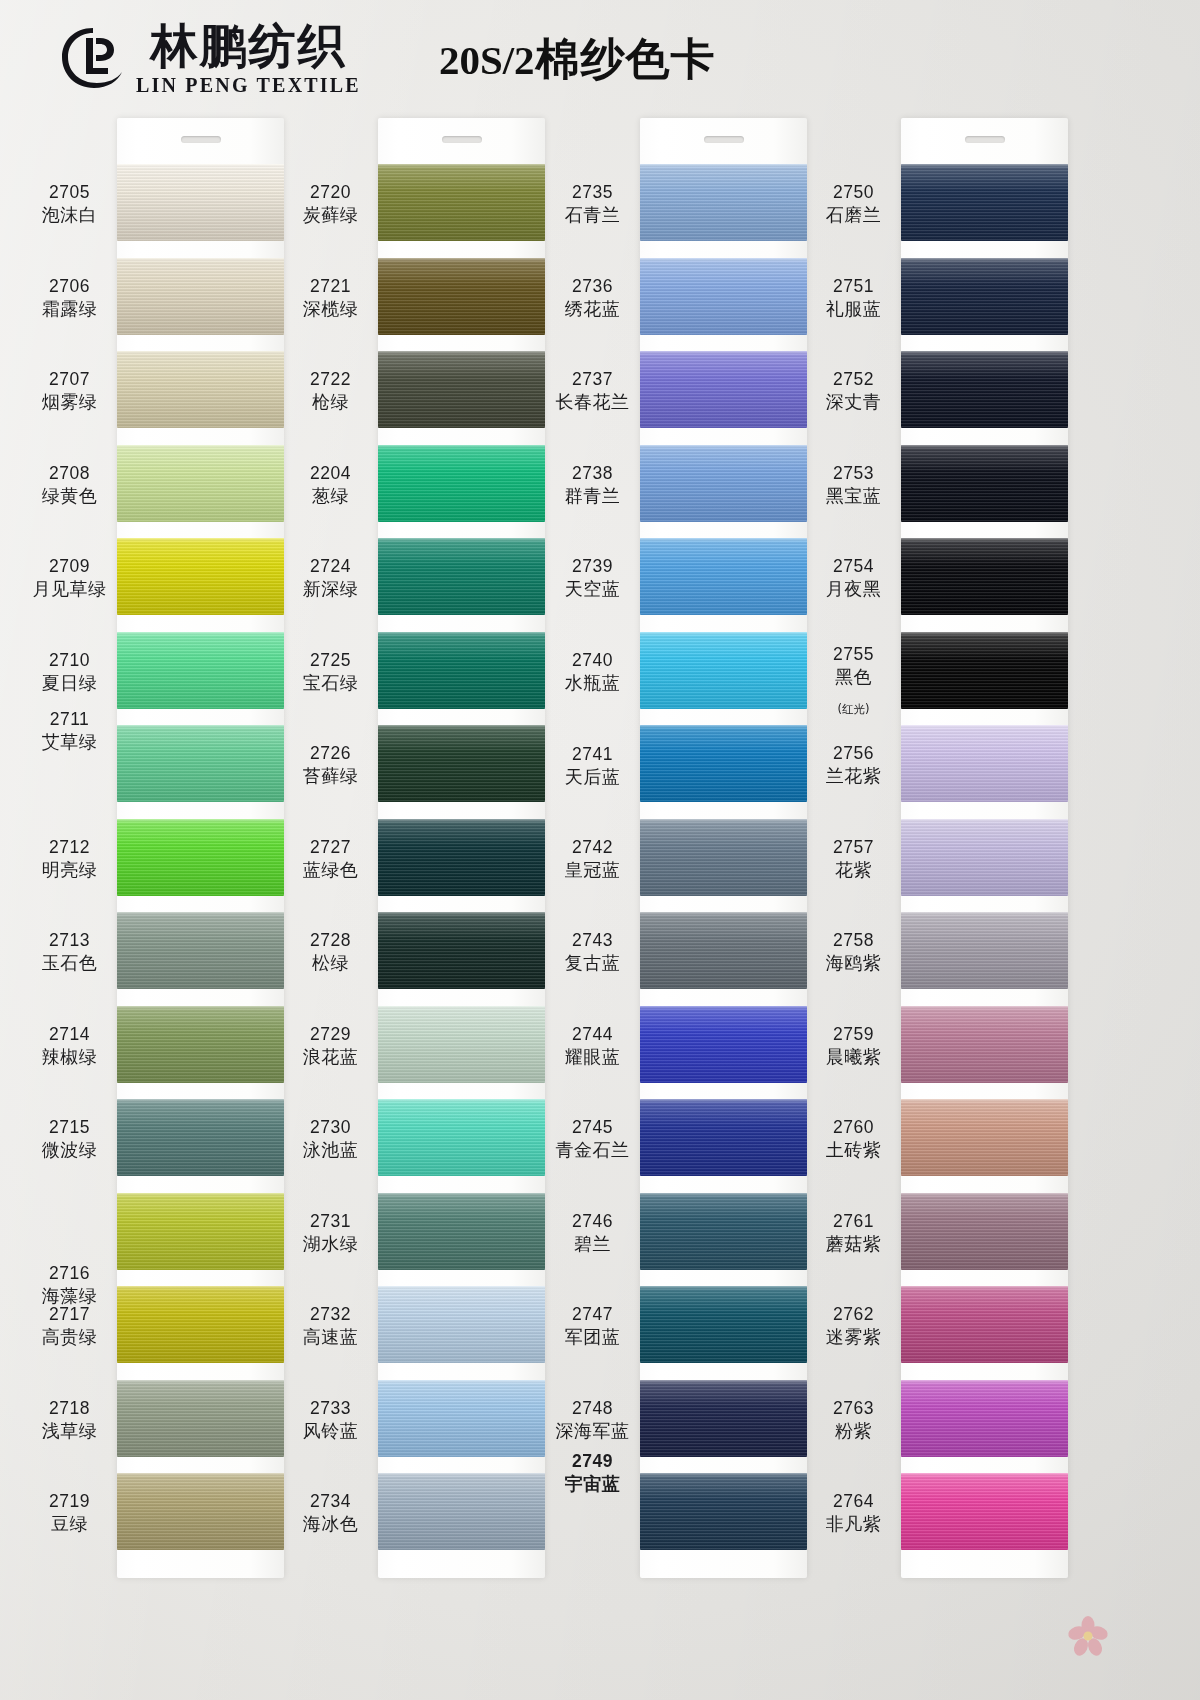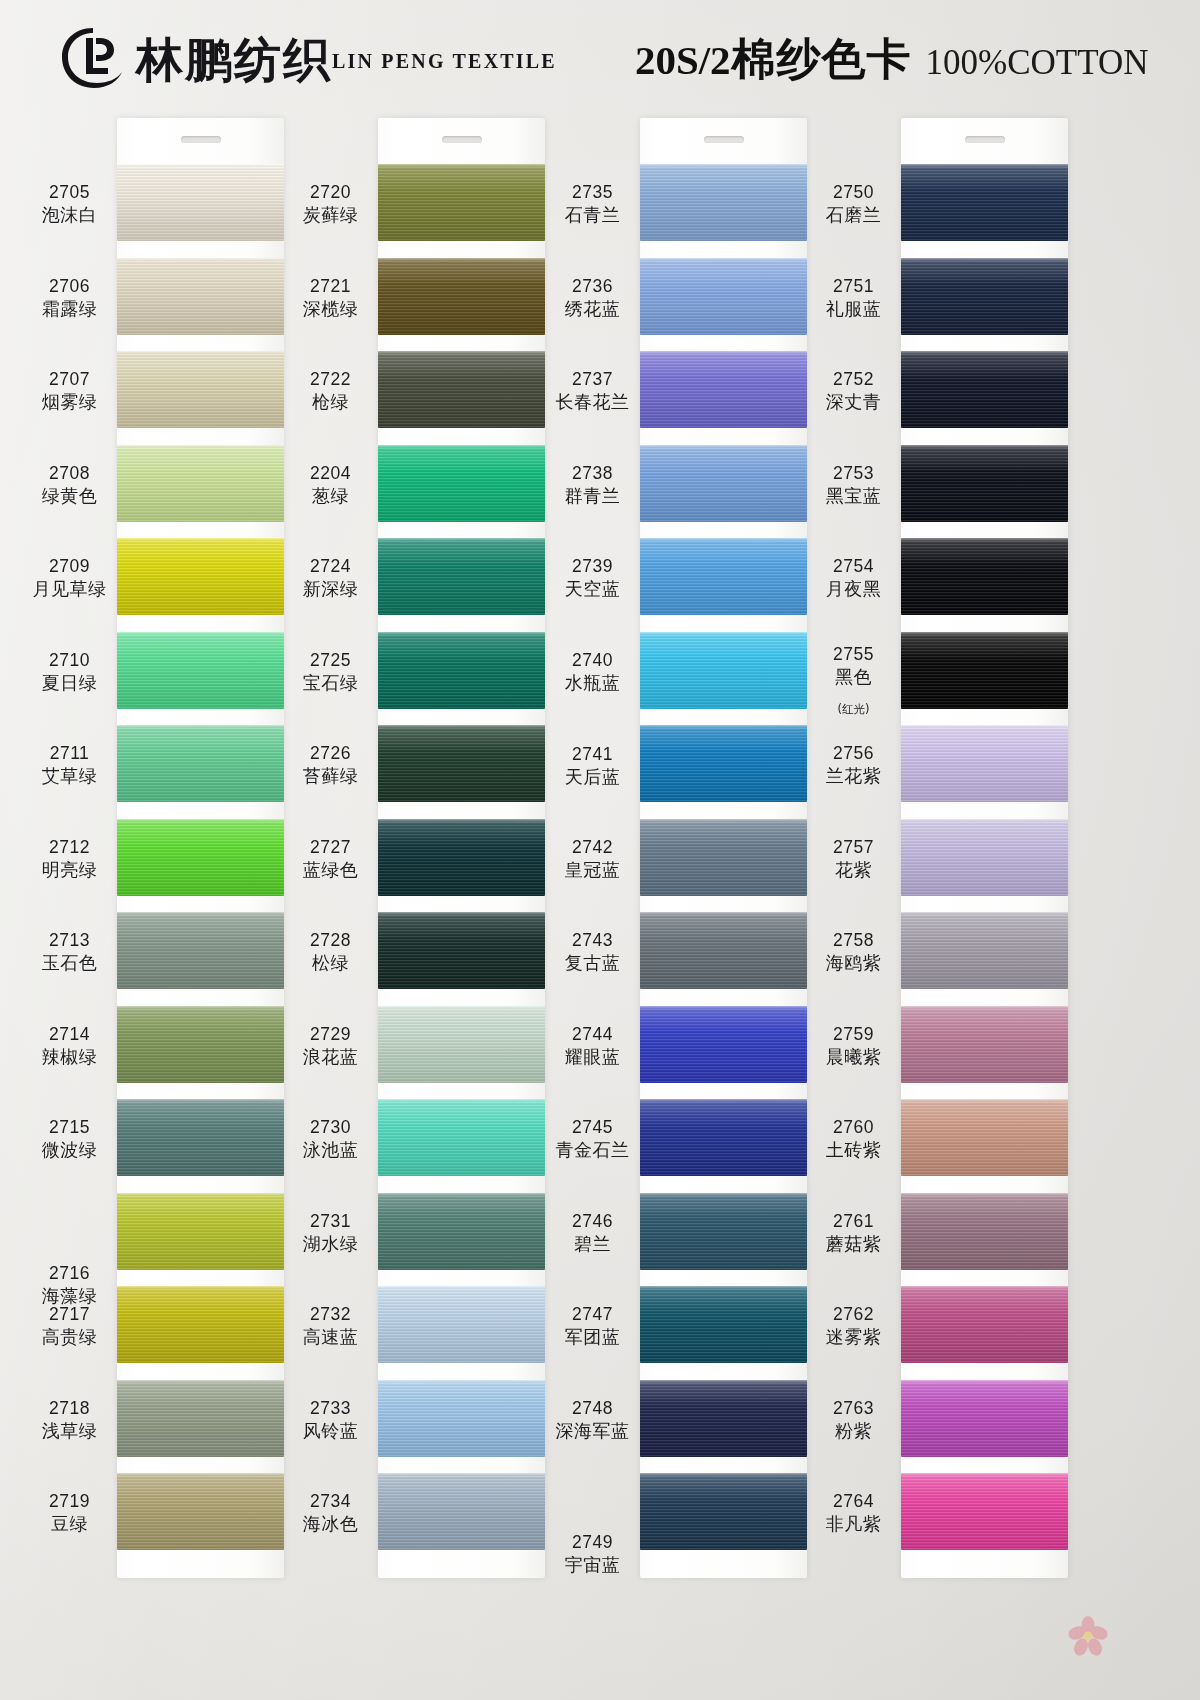--- a/index.html
+++ b/index.html
@@ -25,21 +25,21 @@
   
   .header{
     position:absolute;left:0;top:0;width:1200px;height:118px;
     display:flex;align-items:center;
   }
   .logo-wrap{display:flex;align-items:center;margin-left:56px;}
   .logo-mark{
     width:74px;height:74px;position:relative;flex:none;margin-right:6px;
   }
   .logo-mark svg{display:block;}
-  .logo-cn-block{display:flex;flex-direction:row;align-items:center;}
+  .logo-cn-block{display:flex;flex-direction:column;align-items:center;}
   .logo-cn{
     font-family:"DejaVu Sans",sans-serif;
     font-size:47px;font-weight:700;letter-spacing:2px;color:#15151a;
     line-height:1;
   }
   .logo-en{
     font-family:"Liberation Serif","DejaVu Serif",serif;
     font-size:20px;font-weight:700;letter-spacing:2.2px;color:#15151a;
     margin-top:5px;
   }
@@ -145,21 +145,20 @@
     </div>
     <div class="logo-cn-block">
       <div class="logo-cn">林鹏纺织</div>
       <div class="logo-en">LIN PENG TEXTILE</div>
     </div>
   </div>
 
   <div class="title-wrap">
     <div class="title-spec">20S/2</div>
     <div class="title-cn">棉纱色卡</div>
-    <div class="title-en">100%COTTON</div>
   </div>
 </div>
 
 <div class="columns">
   <div class="col col-1">
       <div class="strip strip-right"></div>
       <div class="swatches" style="left: 95px;">
         <div class="swatch" style="top: 10px; height: 77px; background: linear-gradient(rgb(244, 239, 228) 0%, rgb(232, 224, 208) 100%);">
           <div class="threads"></div>
           <div class="sheen"></div>
@@ -254,21 +253,21 @@
           <div class="name">绿黄色</div>
         </div>
         <div class="label" style="top: 402px;">
           <div class="code">2709</div>
           <div class="name">月见草绿</div>
         </div>
         <div class="label" style="top: 495.5px;">
           <div class="code">2710</div>
           <div class="name">夏日绿</div>
         </div>
-        <div class="label" style="top: 589px;">
+        <div class="label" style="top: 555px;">
           <div class="code">2711</div>
           <div class="name">艾草绿</div>
         </div>
         <div class="label" style="top: 682.5px;">
           <div class="code">2712</div>
           <div class="name">明亮绿</div>
         </div>
         <div class="label" style="top: 776px;">
           <div class="code">2713</div>
           <div class="name">玉石色</div>
@@ -570,21 +569,21 @@
           <div class="name">碧兰</div>
         </div>
         <div class="label" style="top: 1150px;">
           <div class="code">2747</div>
           <div class="name">军团蓝</div>
         </div>
         <div class="label" style="top: 1243.5px;">
           <div class="code">2748</div>
           <div class="name">深海军蓝</div>
         </div>
-        <div class="label" style="top: 1378px;">
+        <div class="label" style="top: 1297px; font-weight: bold;">
           <div class="code">2749</div>
           <div class="name">宇宙蓝</div>
         </div>
       </div>
     </div>
   <div class="col col-4">
       <div class="strip strip-right"></div>
       <div class="swatches" style="left: 95px;">
         <div class="swatch" style="top: 10px; height: 77px; background: linear-gradient(rgb(31, 51, 84) 0%, rgb(24, 40, 70) 100%);">
           <div class="threads"></div>

